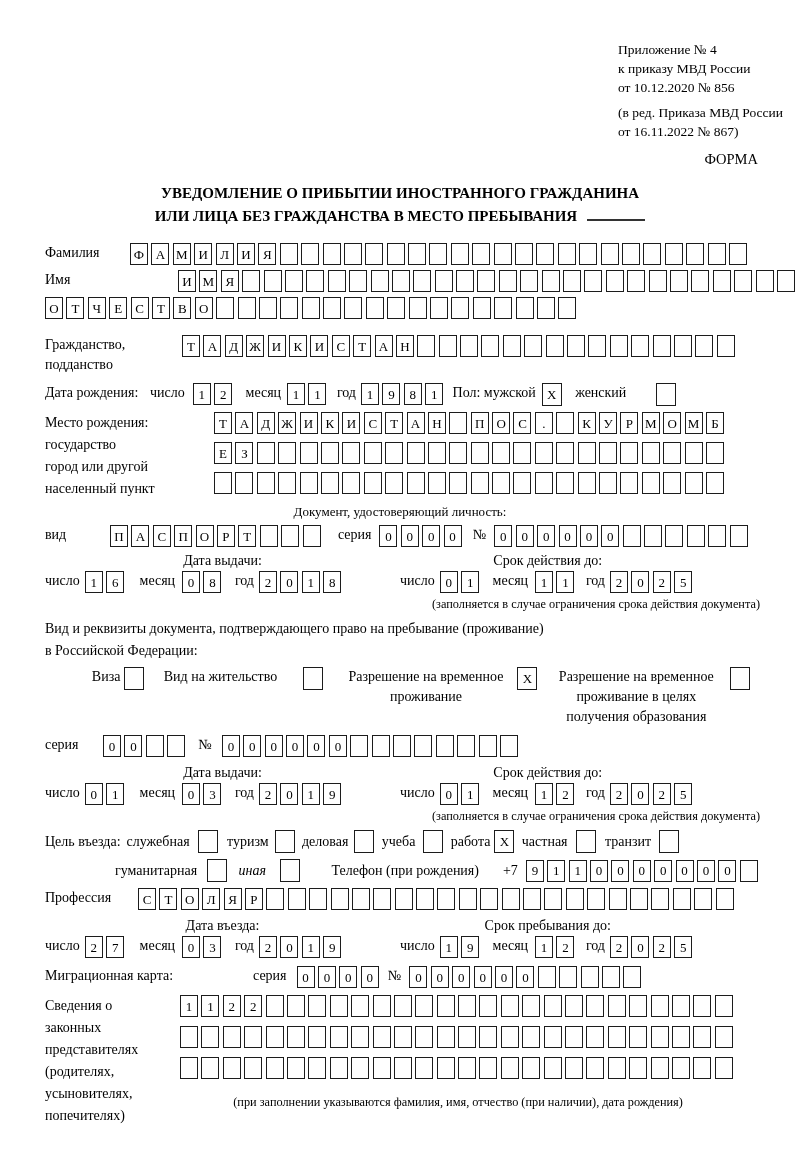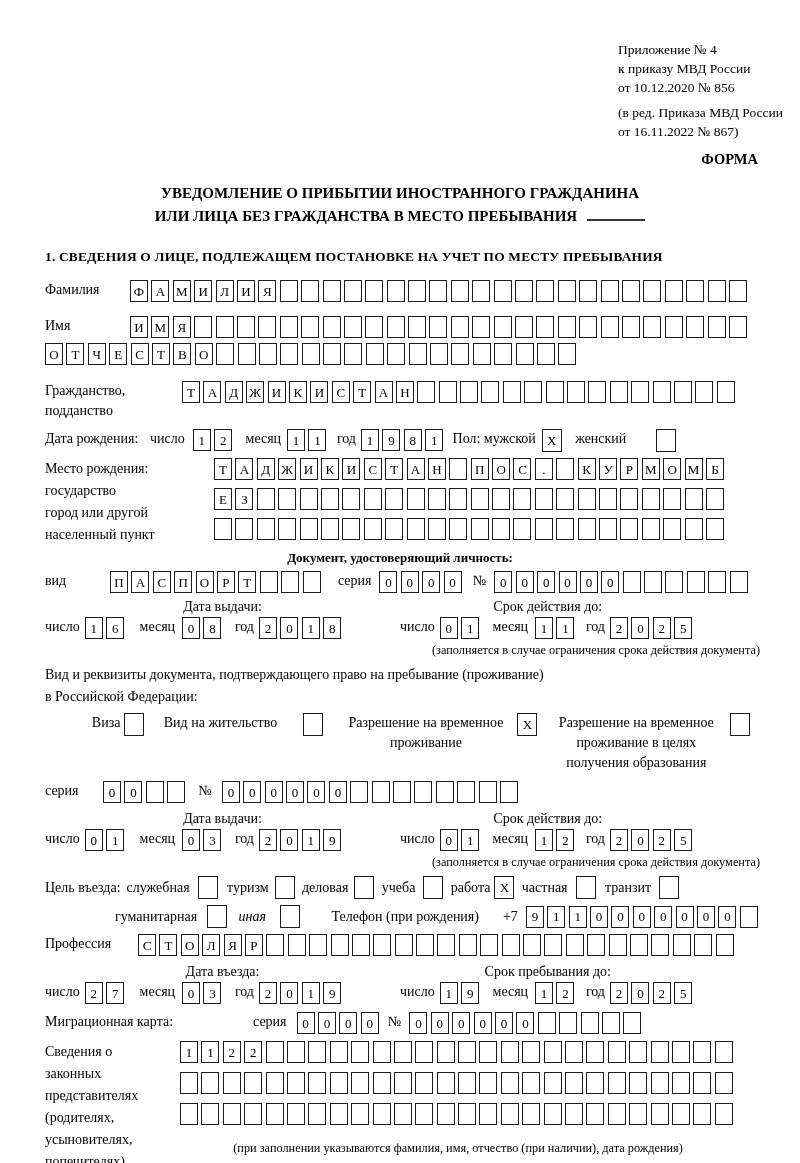--- a/index.html
+++ b/index.html
@@ -2,21 +2,21 @@
 <html><head>
 <meta charset="utf-8">
 <style>
   html,body{margin:0;padding:0;background:#fff;}
   .page{position:relative;width:800px;height:1163px;background:#fff;overflow:hidden;
         font-family:"Liberation Serif","DejaVu Serif",serif;color:#000;}
   .row{display:flex;align-items:flex-start;}
   .lbl{font-size:14px;white-space:nowrap;line-height:20px;}
   .lbl2{font-size:14px;line-height:20px;}
   .sm{font-size:12.3px;line-height:17px;}
-  .b{font-weight:bold;}
+  .b{font-weight:normal;}
   .grid{display:inline-flex;flex:none;align-items:flex-start;}
   .box{display:inline-flex;flex:none;width:16px;height:20px;border:1.6px solid #1c1c1c;
        margin-right:3.4px;align-items:center;justify-content:center;
        font-size:13px;line-height:13px;}
   .cb .box{width:18px;height:21px;}
   .vgrid{display:flex;flex-direction:column;}
   .vgrid .grid{margin-bottom:8px;}
   .drtitle{font-size:14px;text-align:center;margin-bottom:2px;}
   .drfields{display:flex;align-items:flex-start;}
   .hdr{font-size:13.5px;line-height:19px;}
@@ -37,21 +37,20 @@
     <div class="hdr" style="margin-top:6px;">(в ред. Приказа МВД России</div>
     <div class="hdr">от 16.11.2022 № 867)</div>
   </div>
   <div class="b" style="margin:10px 42px 0 0;text-align:right;font-size:14.5px;">ФОРМА</div>
 
   <div style="margin-top:14px;">
     <div class="title">УВЕДОМЛЕНИЕ О ПРИБЫТИИ ИНОСТРАННОГО ГРАЖДАНИНА</div>
     <div class="title"><span>ИЛИ ЛИЦА БЕЗ ГРАЖДАНСТВА В МЕСТО ПРЕБЫВАНИЯ</span><span class="uline"></span></div>
   </div>
 
-  <div class="b" style="margin:21px 0 0 45px;font-size:13.4px;letter-spacing:0.2px;">1. СВЕДЕНИЯ О ЛИЦЕ, ПОДЛЕЖАЩЕМ ПОСТАНОВКЕ НА УЧЕТ ПО МЕСТУ ПРЕБЫВАНИЯ</div>
 
   <div class="row" style="margin:15px 0 0 45px;">
     <span class="lbl" style="width:85px;">Фамилия</span>
     <span class="grid">
         <span class="box">Ф</span>
         <span class="box">А</span>
         <span class="box">М</span>
         <span class="box">И</span>
         <span class="box">Л</span>
         <span class="box">И</span>
@@ -74,21 +73,21 @@
         <span class="box"></span>
         <span class="box"></span>
         <span class="box"></span>
         <span class="box"></span>
         <span class="box"></span>
         <span class="box"></span>
         <span class="box"></span>
       </span>
   </div>
 
-  <div class="row" style="margin:14px 0 0 45px;">
+  <div class="row" style="margin:5px 0 0 45px;gap:48px;">
     <span class="lbl" style="width:85px;">Имя</span>
     <span class="grid">
         <span class="box">И</span>
         <span class="box">М</span>
         <span class="box">Я</span>
         <span class="box"></span>
         <span class="box"></span>
         <span class="box"></span>
         <span class="box"></span>
         <span class="box"></span>

